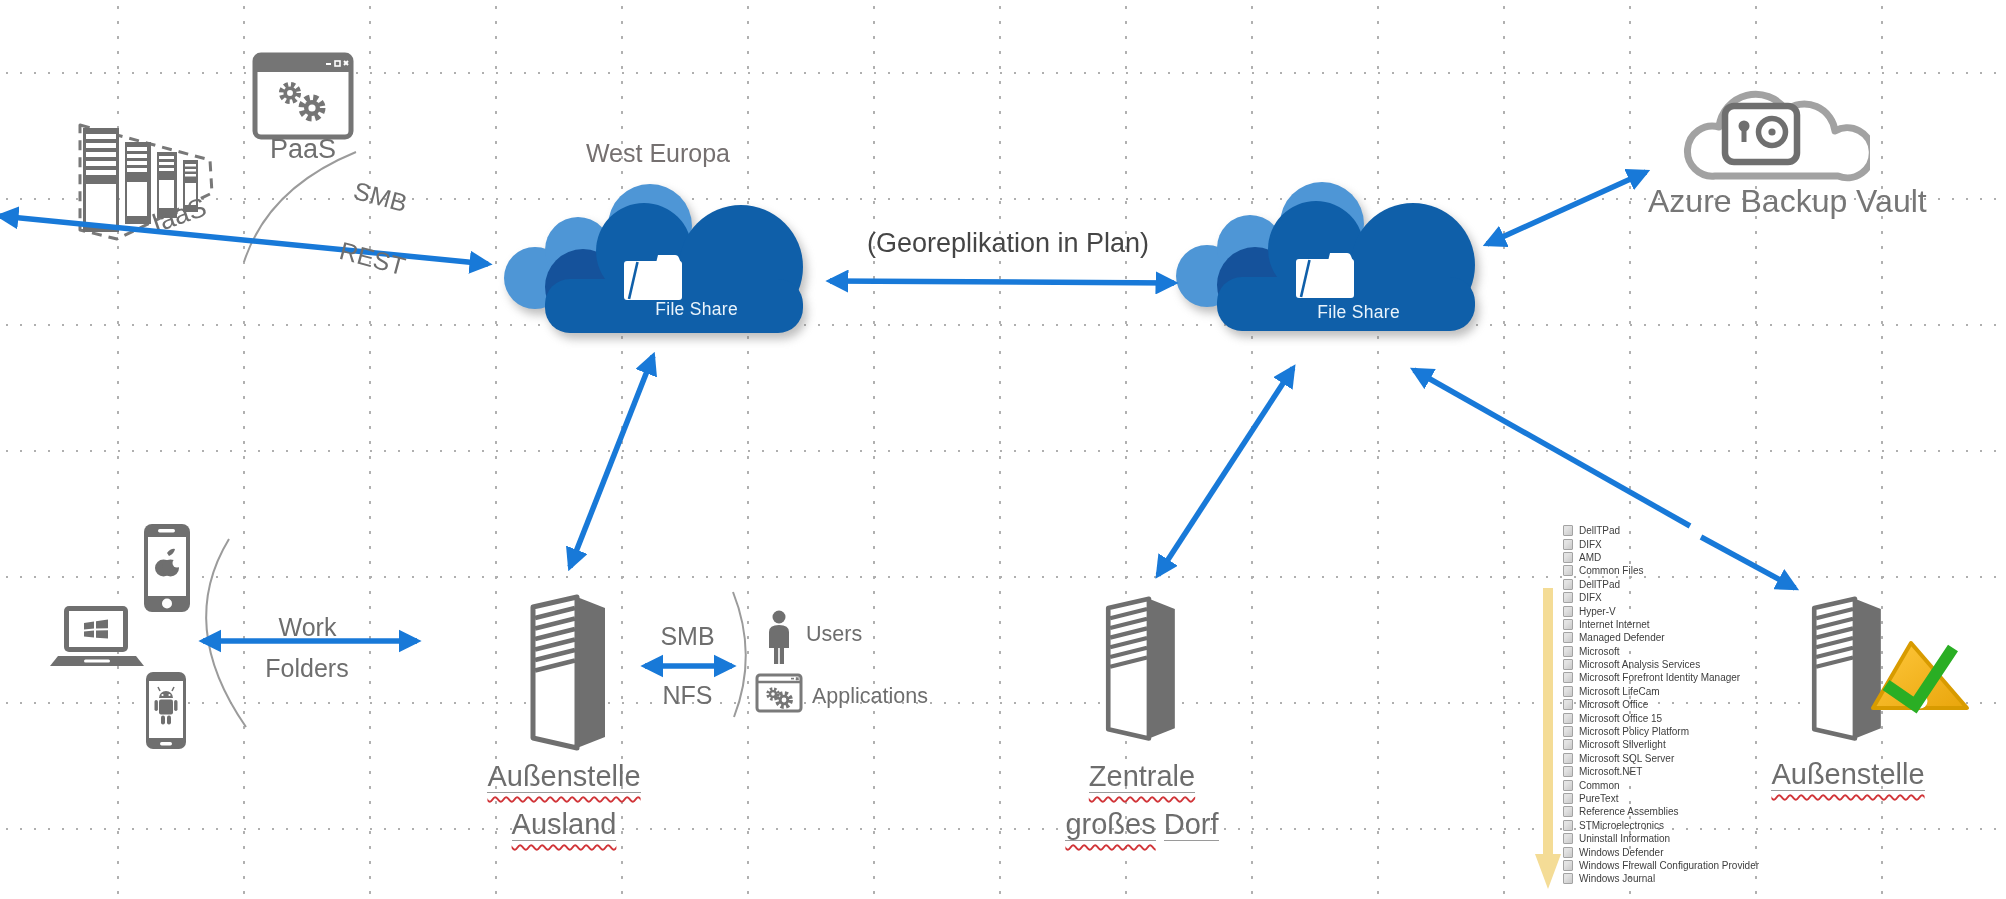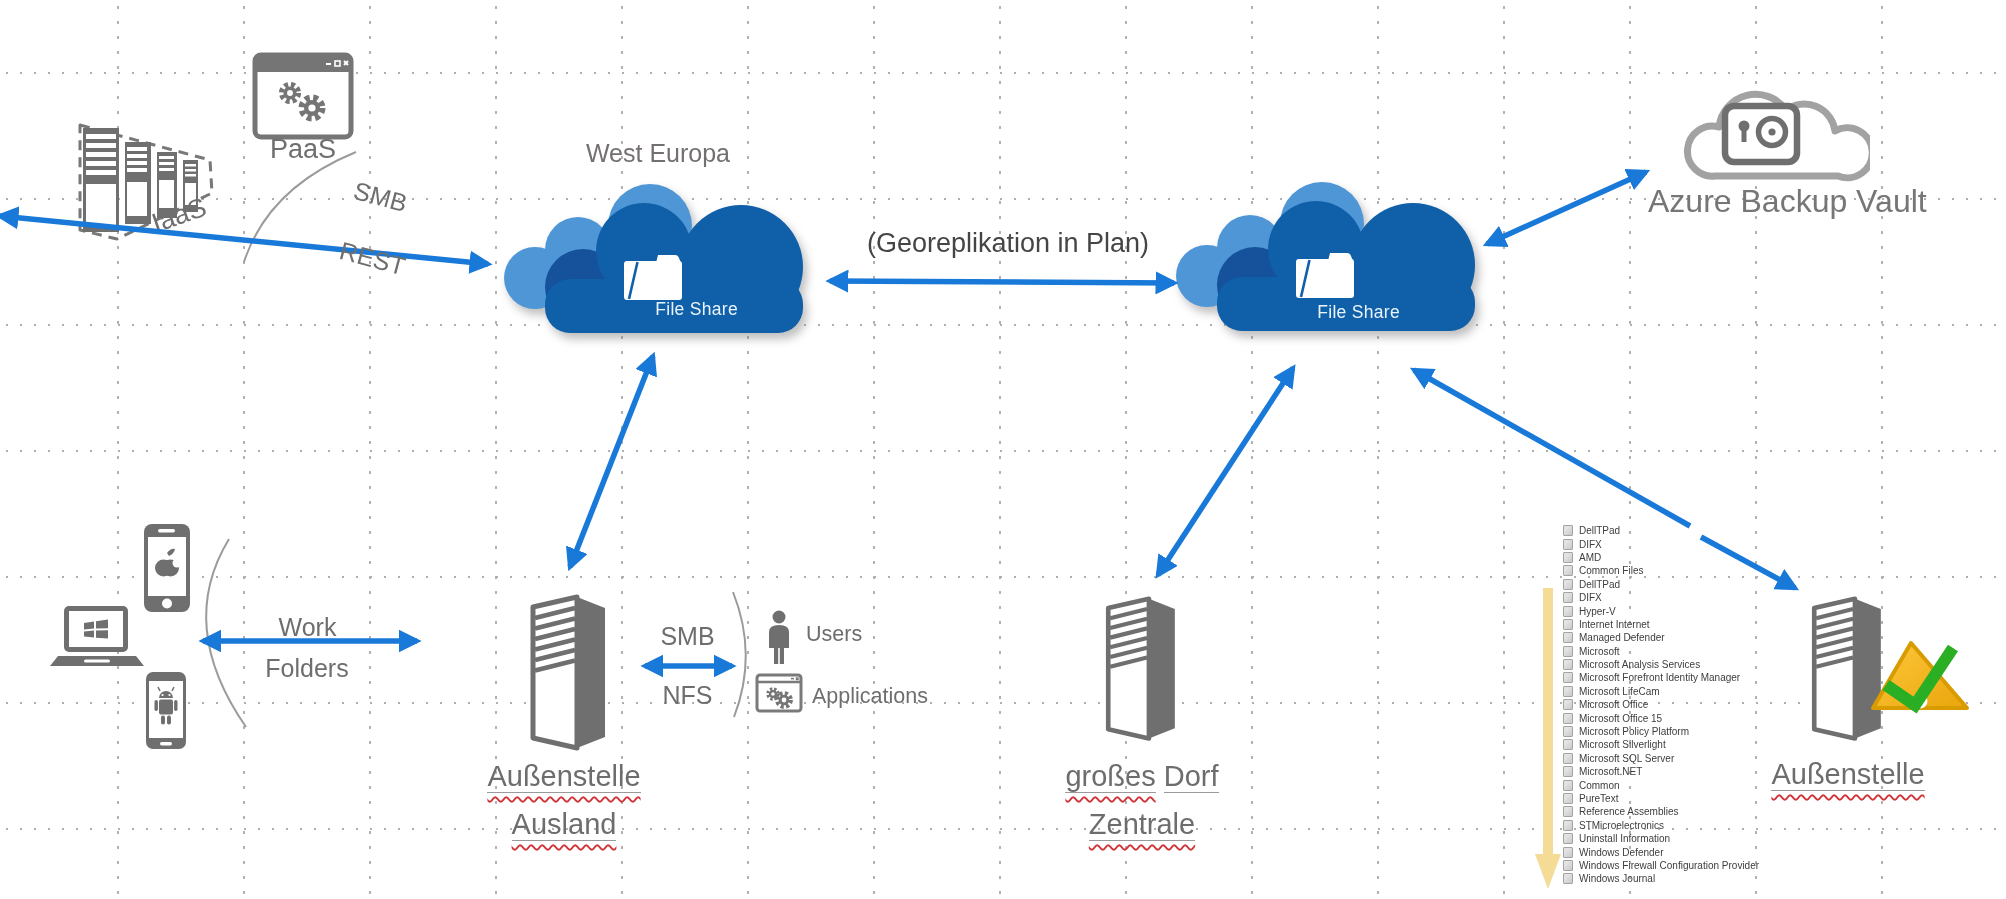--- a/index.html
+++ b/index.html
@@ -389,20 +389,20 @@
   <span class="lbl proto center" style="left:650px;top:681px;width:75px">NFS</span>
 
   <span class="lbl small-lbl" style="left:806px;top:622px">Users</span>
   <span class="lbl small-lbl" style="left:812px;top:684px">Applications</span>
 
   <div class="lbl site" style="left:434px;top:752px">
     <div class="wline"><span class="word sq">Außenstelle</span></div>
     <div class="wline"><span class="word sq">Ausland</span></div>
   </div>
   <div class="lbl site" style="left:1012px;top:752px">
+    <div class="wline"><span class="word sq">Zentrale</span></div>
     <div class="wline"><span class="word sq">großes</span><span class="word">Dorf</span></div>
-    <div class="wline"><span class="word sq">Zentrale</span></div>
   </div>
   <div class="lbl site" style="left:1718px;top:750px">
     <div class="wline"><span class="word sq">Außenstelle</span></div>
   </div>
 
 </div>
 
 </body></html>

